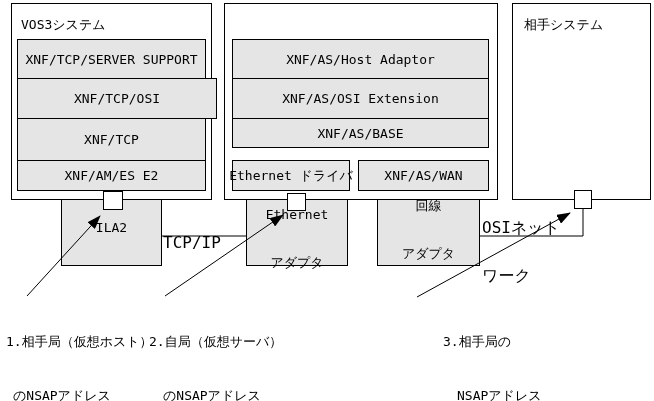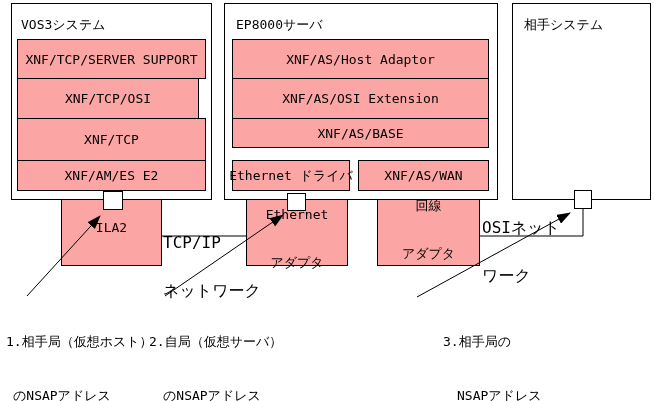--- a/index.html
+++ b/index.html
@@ -14,21 +14,21 @@
     overflow: hidden;
   }
   .box {
     position: absolute;
     border: 1px solid #000000;
     background: #ffffff;
   }
   .cell {
     position: absolute;
     border: 1px solid #000000;
-    background: #fca5a5;
+    background: #e5e5e5;
     display: flex;
     align-items: center;
     justify-content: center;
     text-align: center;
     font-size: 13px;
     white-space: pre;
   }
   .cell .two-line { line-height: 16px; }
   .title {
     position: absolute;
@@ -62,28 +62,27 @@
   }
 </style>
 </head>
 <body>
 
 <div class="stage">
 
   <div class="box" style="left:11px; top:3px; width:201px; height:197px;"></div>
   <div class="title" style="left:21px; top:16px;">VOS3システム</div>
   <div class="cell" style="left:17px; top:39px; width:189px; height:40px;">XNF/TCP/SERVER SUPPORT</div>
-  <div class="cell" style="left:17px; top:78px; width:182px; height:41px;">XNF/TCP/OSI</div>
+  <div class="cell" style="left:17px; top:78px; width:200px; height:41px;">XNF/TCP/OSI</div>
   <div class="cell" style="left:17px; top:118px; width:189px; height:43px;">XNF/TCP</div>
   <div class="cell" style="left:17px; top:160px; width:189px; height:31px;">XNF/AM/ES E2</div>
   <div class="cell" style="left:61px; top:199px; width:101px; height:67px; padding-bottom:10px;">ILA2</div>
   <div class="square" style="left:103px; top:191px; width:20px; height:19px;"></div>
 
   <div class="box" style="left:224px; top:3px; width:274px; height:197px;"></div>
-  <div class="title" style="left:236px; top:16px;">EP8000サーバ</div>
   <div class="cell" style="left:232px; top:39px; width:257px; height:40px;">XNF/AS/Host Adaptor</div>
   <div class="cell" style="left:232px; top:78px; width:257px; height:41px;">XNF/AS/OSI Extension</div>
   <div class="cell" style="left:232px; top:118px; width:257px; height:30px;">XNF/AS/BASE</div>
   <div class="cell" style="left:232px; top:160px; width:118px; height:31px;">Ethernet ドライバ</div>
   <div class="cell" style="left:358px; top:160px; width:131px; height:31px;">XNF/AS/WAN</div>
   <div class="cell" style="left:246px; top:199px; width:102px; height:67px; padding-top:12px;">
     <div class="two-line">
       <span style="display:block;">Ethernet</span>
       <span style="display:block;">アダプタ</span>
     </div>
@@ -96,21 +95,20 @@
       <span style="display:block;">アダプタ</span>
     </div>
   </div>
 
   <div class="box" style="left:512px; top:3px; width:139px; height:197px;"></div>
   <div class="title" style="left:524px; top:16px;">相手システム</div>
   <div class="square" style="left:574px; top:190px; width:18px; height:19px;"></div>
 
   <div class="netlabel" style="left:163px; top:203px;">
     <span style="display:block;">TCP/IP</span>
-    <span style="display:block;">ネットワーク</span>
   </div>
   <div class="netlabel" style="left:482px; top:188px;">
     <span style="display:block;">OSIネット</span>
     <span style="display:block;">ワーク</span>
   </div>
 
   <svg class="overlay" viewBox="0 0 654 401" xmlns="http://www.w3.org/2000/svg">
     <defs>
       <marker id="arrowhead" markerWidth="14" markerHeight="10" refX="13" refY="5" orient="auto" markerUnits="userSpaceOnUse">
         <path d="M0,0 L14,5 L0,10 Z" fill="#000000"></path>

